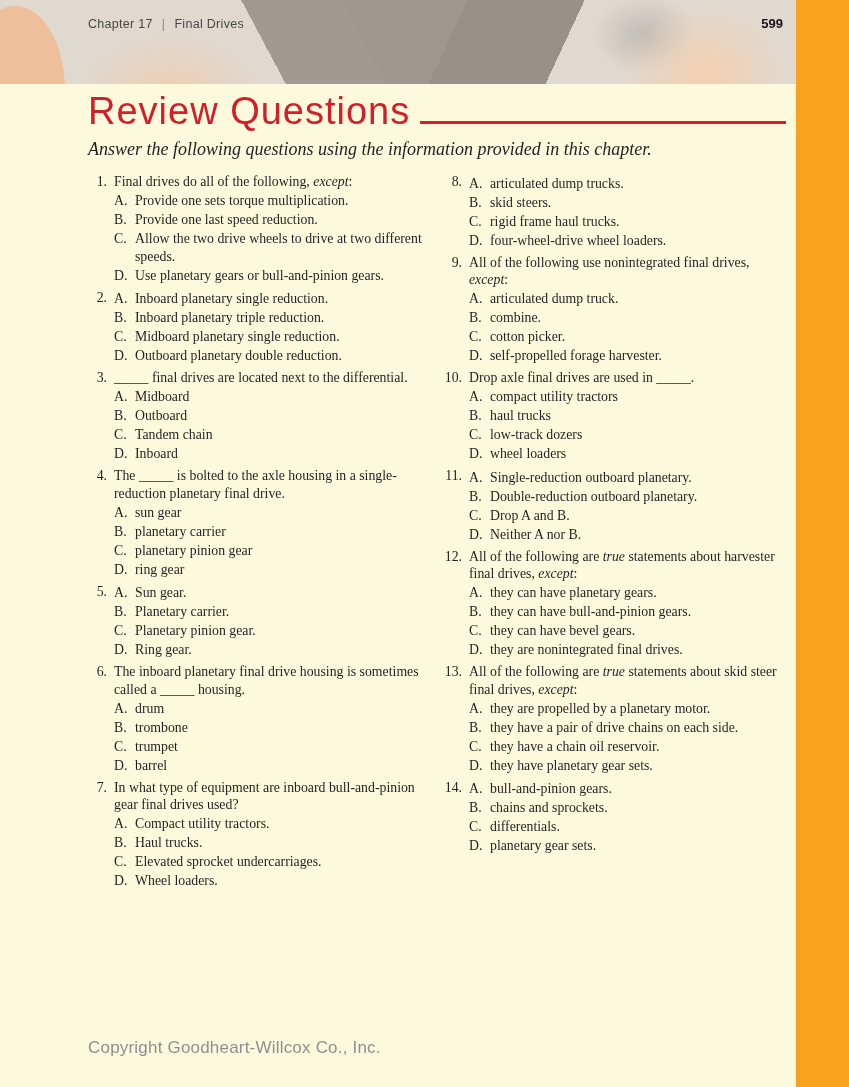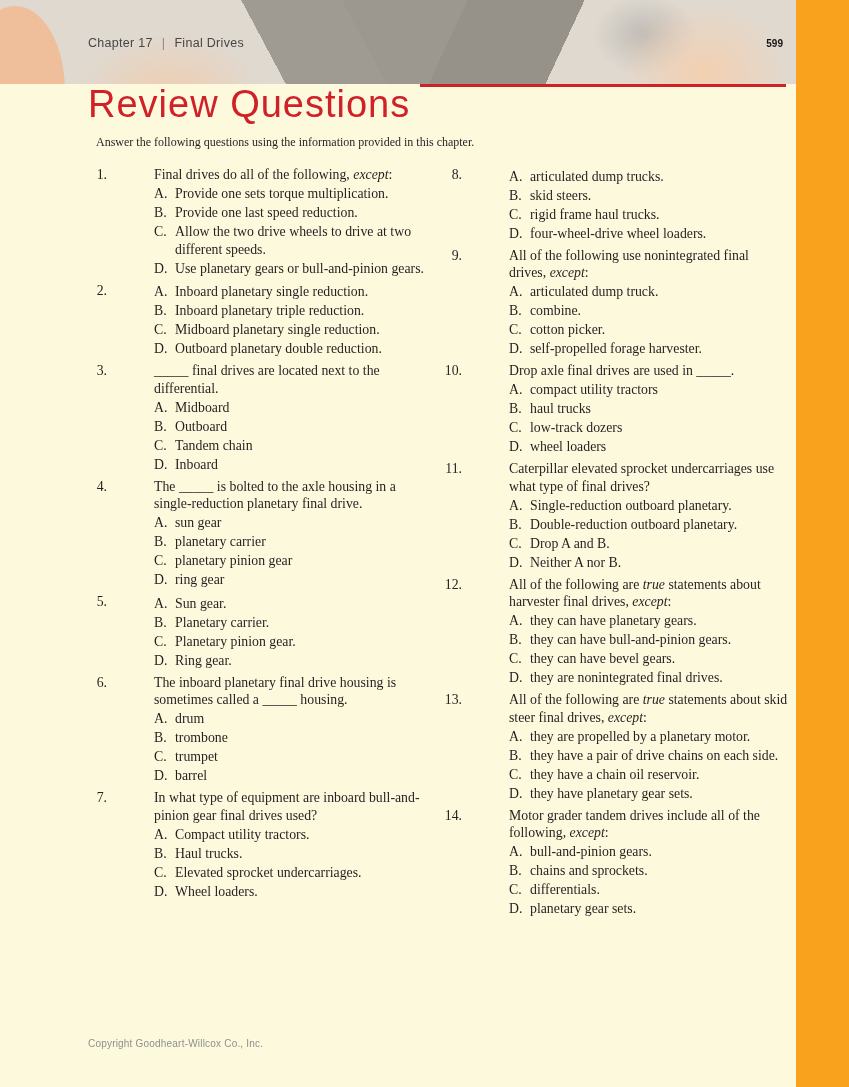--- a/index.html
+++ b/index.html
@@ -42,93 +42,93 @@
     position: absolute; inset: 0;
     background: rgba(253,247,231,0.44);
   }
 
   .banner-text {
     position: relative;
     z-index: 2;
     display: flex;
     justify-content: space-between;
     align-items: baseline;
-    padding: 36px 13px 0 88px;
+    padding: 16px 13px 0 88px;
     font-family: "Liberation Sans", sans-serif;
   }
   .chapter-ref {
     display: flex;
     gap: 9px;
     align-items: baseline;
     font-size: 12.5px;
     letter-spacing: 0.3px;
     color: #474747;
   }
   .chapter-ref .divider { color: #8a8a8a; }
   .page-num {
-    font-size: 10px;
+    font-size: 13px;
     font-weight: bold;
     color: #141414;
   }
 
   .content {
     position: absolute;
     left: 88px; top: 84px;
     width: 700px;
   }
 
-  .title-row { display: flex; align-items: flex-start; }
+  .title-row { display: flex; align-items: flex-end; margin-top: 7px; }
   .page-title {
     margin: 0;
     font-family: "Liberation Sans", sans-serif;
     font-weight: 400;
     font-size: 38px;
     line-height: 1.08;
     letter-spacing: 1px;
     color: #CF2127;
   }
   .title-rule {
     flex: 1;
     height: 3px;
     background: #CF2127;
     margin: 0 2px 8px 10px;
   }
 
   .instruction {
     margin-top: 9px;
-    font-size: 12px;
+    font-style: italic;
+    font-size: 18px;
     line-height: 17px;
-    margin-left: 8px;
   }
 
   .columns { display: flex; gap: 10px; margin-top: 15px; }
   .col { flex: 1; min-width: 0; }
 
   .question {
     display: flex;
     margin-bottom: 4.5px;
     font-size: 13.8px;
     line-height: 17.5px;
   }
   .q-num {
     flex: none;
     width: 26px;
     text-align: right;
     padding-right: 7px;
   }
-  .q-body { flex: 1; min-width: 0; margin-left: 40px; }
+  .q-body { flex: 1; min-width: 0; }
   .option { display: flex; margin-top: 1.5px; }
   .opt-letter { flex: none; width: 21px; }
   .opt-text { flex: 1; }
 
   .footer {
     position: absolute;
     left: 88px; top: 1038px;
     font-family: "Liberation Sans", sans-serif;
-    font-size: 10px;
+    font-size: 17px;
     letter-spacing: 0.2px;
     color: #8F8F8F;
   }
 </style>
 </head>
 <body>
 
 <div class="page">
 
   <div class="orange-bar"></div>
@@ -369,21 +369,20 @@
               </div>
               <div class="option">
                 <span class="opt-letter">D.</span>
                 <span class="opt-text">wheel loaders</span>
               </div>
             </div>
           </div>
           <div class="question">
             <div class="q-num">11.</div>
             <div class="q-body">
-              <div class="q-stem"><span>Caterpillar elevated sprocket undercarriages use what type of final drives?</span></div>
               <div class="option">
                 <span class="opt-letter">A.</span>
                 <span class="opt-text">Single-reduction outboard planetary.</span>
               </div>
               <div class="option">
                 <span class="opt-letter">B.</span>
                 <span class="opt-text">Double-reduction outboard planetary.</span>
               </div>
               <div class="option">
                 <span class="opt-letter">C.</span>
@@ -435,21 +434,20 @@
               </div>
               <div class="option">
                 <span class="opt-letter">D.</span>
                 <span class="opt-text">they have planetary gear sets.</span>
               </div>
             </div>
           </div>
           <div class="question">
             <div class="q-num">14.</div>
             <div class="q-body">
-              <div class="q-stem"><span>Motor grader tandem drives include all of the following, </span><em>except</em><span>:</span></div>
               <div class="option">
                 <span class="opt-letter">A.</span>
                 <span class="opt-text">bull-and-pinion gears.</span>
               </div>
               <div class="option">
                 <span class="opt-letter">B.</span>
                 <span class="opt-text">chains and sprockets.</span>
               </div>
               <div class="option">
                 <span class="opt-letter">C.</span>

